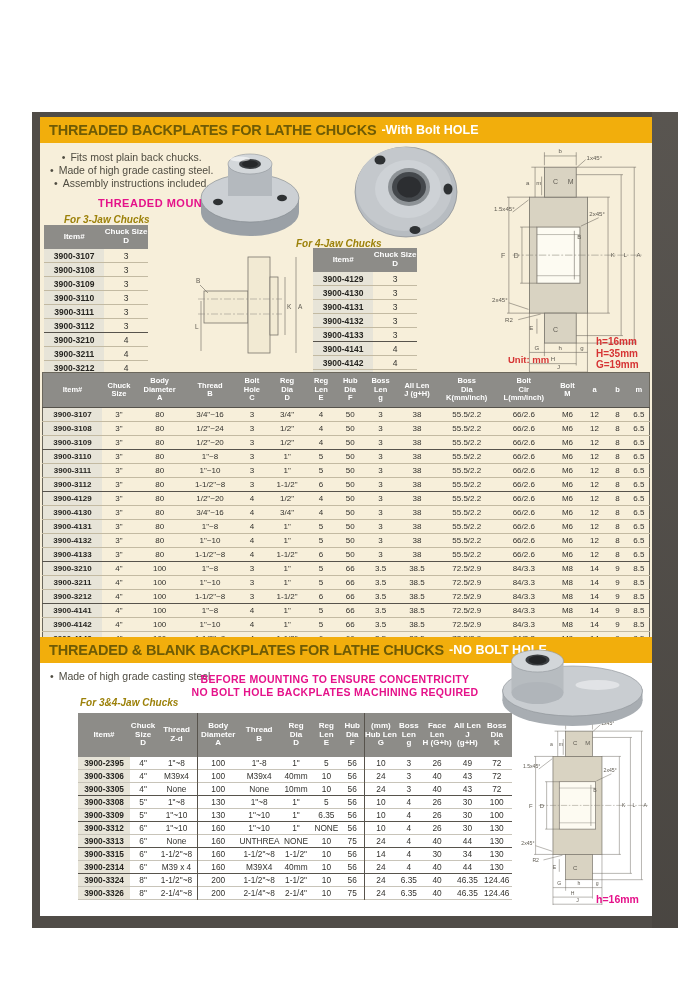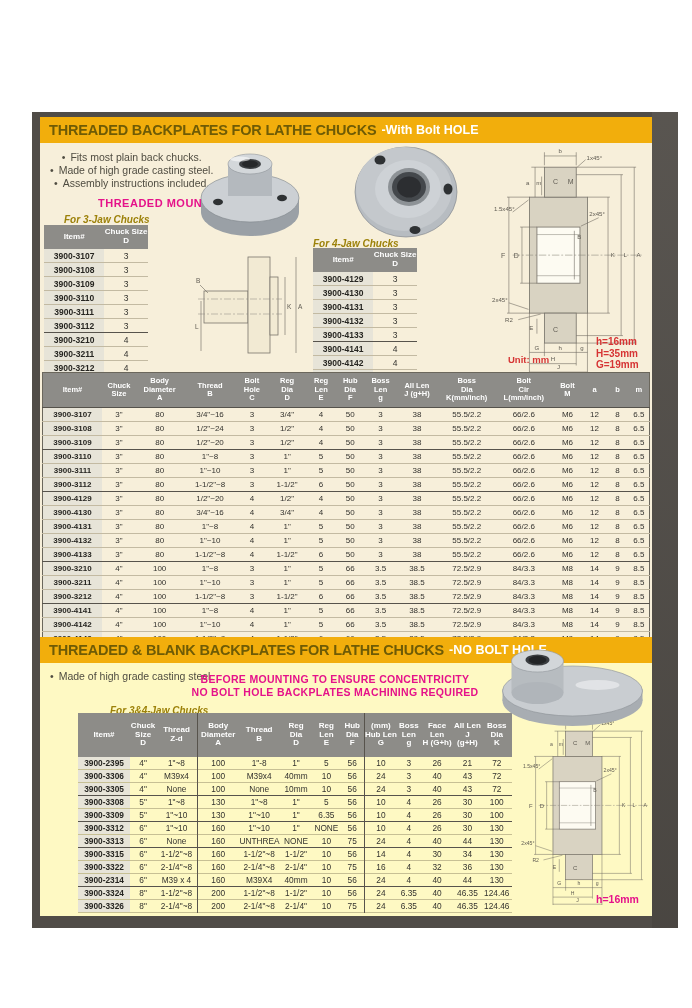--- a/index.html
+++ b/index.html
@@ -3,21 +3,21 @@
 <meta charset="utf-8">
 <style>
   html,body{margin:0;padding:0;background:#fff;}
   .sheet{position:relative;width:692px;height:1008px;background:#fff;
          font-family:"Liberation Sans",sans-serif;overflow:hidden;}
   .frame{position:absolute;left:32px;top:112px;width:646px;height:816px;background:#504c47;}
   .frame::after{content:"";position:absolute;right:0;top:0;width:26px;height:100%;
          background:linear-gradient(180deg,rgba(255,255,255,.05),rgba(0,0,0,.08));}
   .content{position:absolute;left:8px;top:5px;width:612px;height:799px;background:#504c47;overflow:hidden;}
   .sec1{position:absolute;left:0;top:0;width:612px;height:612px;background:#f7efda;}
-  .sec2{position:absolute;left:0;top:520px;width:612px;height:279px;background:#fef9c3;}
+  .sec2{position:absolute;left:0;top:520px;width:612px;height:279px;background:#ffffff;}
   .bar{position:absolute;left:0;top:0;right:0;height:26px;background:#f2ae0c;
        display:flex;align-items:center;padding-left:9px;box-sizing:border-box;}
   .bar .t1{color:#6e5b06;font-weight:bold;font-size:14.5px;letter-spacing:-0.2px;white-space:nowrap;}
   .bar .t2{color:#ffffff;font-weight:bold;font-size:12.5px;margin-left:5px;white-space:nowrap;}
   .bullets{position:absolute;left:10px;top:34px;margin:0;padding:0;list-style:none;text-align:center;}
   .bullets li{font-size:10.5px;line-height:13px;color:#4f4c41;}
   .bullets li::before{content:"\2022";margin-right:5px;color:#4f4c41;}
   .mount{position:absolute;left:58px;top:80px;font-size:11px;font-weight:bold;
          color:#e5128a;letter-spacing:.5px;}
   .cap{position:absolute;font-size:10px;font-weight:bold;font-style:italic;color:#9c8109;white-space:nowrap;}
@@ -125,21 +125,21 @@
                 <td class="item-col">3900-3212</td>
                 <td>4</td>
               </tr>
               <tr>
                 <td class="item-col">3900-3215</td>
                 <td>4</td>
               </tr>
             </tbody>
         </table>
 
-        <div class="cap" style="left:273px;top:121px;font-style:italic;">For 4-Jaw Chucks</div>
+        <div class="cap" style="left:256px;top:121px;font-style:italic;">For 4-Jaw Chucks</div>
         <table class="mini t4">
             <colgroup>
               <col style="width: 58%;">
               <col style="width: 42%;">
             </colgroup>
           <thead>
               <tr>
                 <th>Item#</th>
                 <th>Chuck Size
 D</th>
@@ -723,21 +723,21 @@
             <ellipse cx="75" cy="58" rx="70" ry="25" fill="#c9cdd1" stroke="#8b9196" stroke-width="0.6"></ellipse>
             <rect x="14" y="28" width="52" height="32" fill="#b7bcc0"></rect>
             <ellipse cx="40" cy="60" rx="26" ry="11" fill="#b0b5ba"></ellipse>
             <ellipse cx="40" cy="28" rx="26" ry="11" fill="#d2d6d9" stroke="#90969b" stroke-width="0.6"></ellipse>
             <ellipse cx="40" cy="27" rx="12" ry="5.5" fill="#3a3d40"></ellipse>
             <ellipse cx="40" cy="27" rx="9" ry="4" fill="#232527"></ellipse>
             <ellipse cx="100" cy="52" rx="22" ry="5" fill="rgba(255,255,255,0.45)"></ellipse>
           </svg>
         </div>
 
-        <div class="cap" style="left:40px;top:68px;margin-left:30px;">For 3&amp;4-Jaw Chucks</div>
+        <div class="cap" style="left:40px;top:60px;">For 3&amp;4-Jaw Chucks</div>
 
         <table class="bigtbl t2-table">
             <colgroup>
               <col style="width: 12%;">
               <col style="width: 6%;">
               <col style="width: 9.5%;">
               <col style="width: 9.5%;">
               <col style="width: 9.5%;">
               <col style="width: 7.5%;">
               <col style="width: 6.5%;">
@@ -793,21 +793,21 @@
                 <td>4"</td>
                 <td>1"~8</td>
                 <td>100</td>
                 <td>1"-8</td>
                 <td>1"</td>
                 <td>5</td>
                 <td>56</td>
                 <td>10</td>
                 <td>3</td>
                 <td>26</td>
-                <td>21</td>
+                <td>49</td>
                 <td>72</td>
               </tr>
               <tr>
                 <td class="item-col">3900-3306</td>
                 <td>4"</td>
                 <td>M39x4</td>
                 <td>100</td>
                 <td>M39x4</td>
                 <td>40mm</td>
                 <td>10</td>
@@ -899,35 +899,20 @@
                 <td>1-1/2"~8</td>
                 <td>160</td>
                 <td>1-1/2"~8</td>
                 <td>1-1/2"</td>
                 <td>10</td>
                 <td>56</td>
                 <td>14</td>
                 <td>4</td>
                 <td>30</td>
                 <td>34</td>
-                <td>130</td>
-              </tr>
-              <tr>
-                <td class="item-col">3900-3322</td>
-                <td>6"</td>
-                <td>2-1/4"~8</td>
-                <td>160</td>
-                <td>2-1/4"~8</td>
-                <td>2-1/4"</td>
-                <td>10</td>
-                <td>75</td>
-                <td>16</td>
-                <td>4</td>
-                <td>32</td>
-                <td>36</td>
                 <td>130</td>
               </tr>
               <tr class="group-end">
                 <td class="item-col">3900-2314</td>
                 <td>6"</td>
                 <td>M39 x 4</td>
                 <td>160</td>
                 <td>M39X4</td>
                 <td>40mm</td>
                 <td>10</td>

